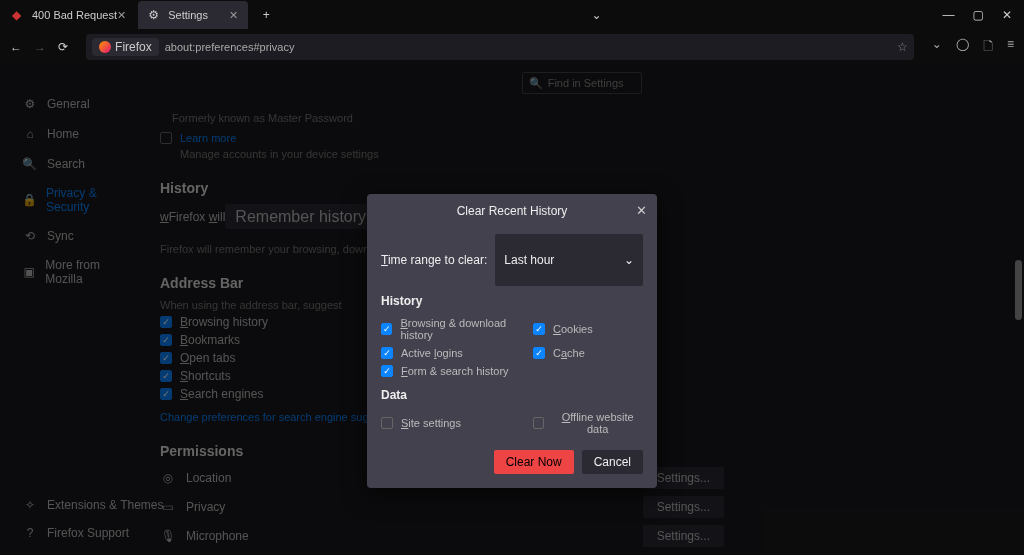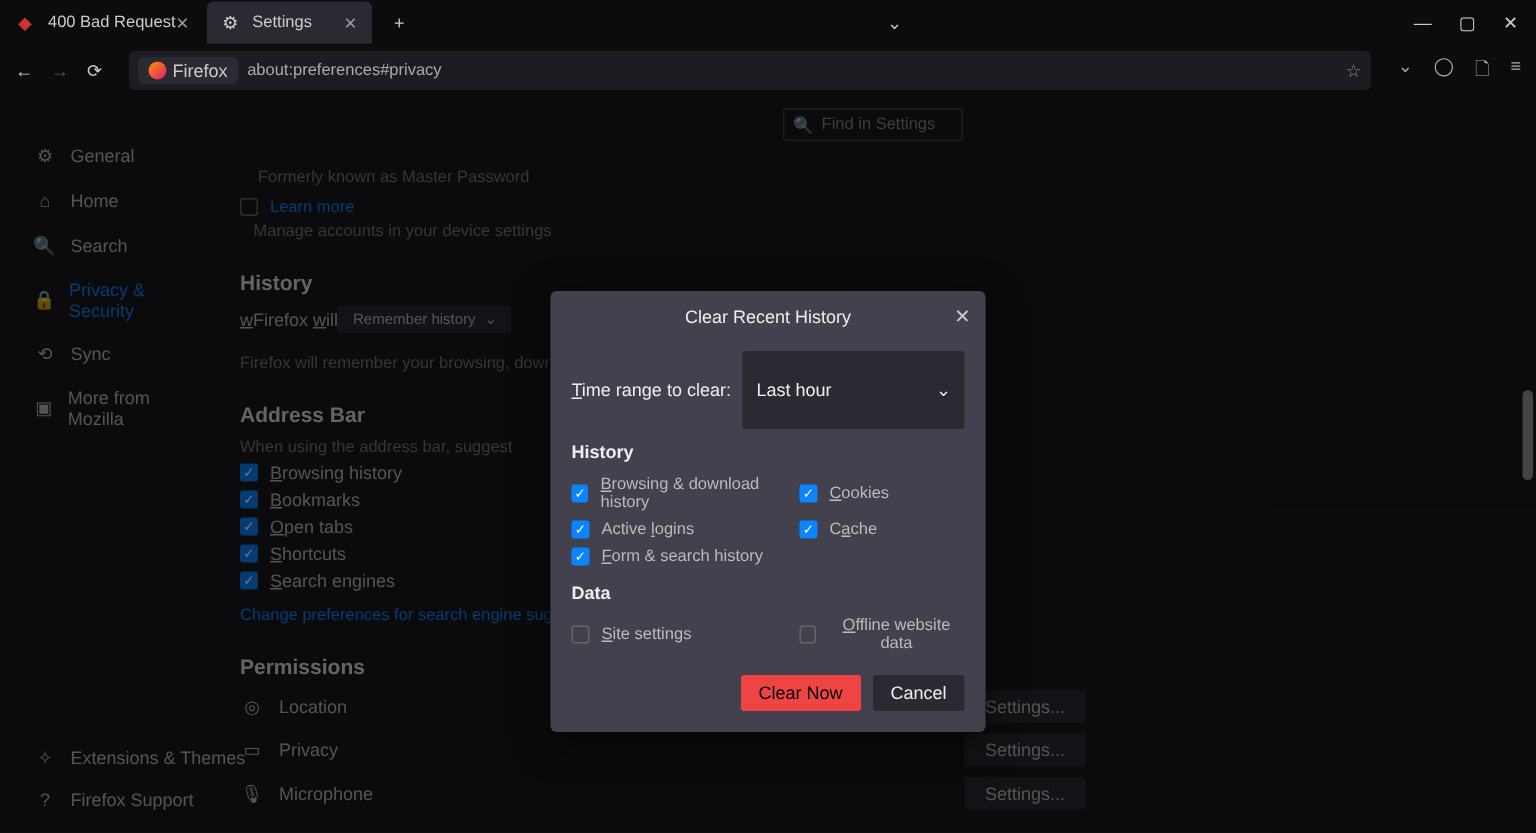--- a/index.html
+++ b/index.html
@@ -43,21 +43,21 @@
 .section-title { color: #ddd; font-size: 14px; font-weight: 600; margin-bottom: 8px; }
 .muted { color: #777; font-size: 11px; }
 .link { color: #0a84ff; font-size: 11px; }
 .check-row { display: flex; align-items: center; gap: 8px; margin: 4px 0; font-size: 12px; color: #bbb; }
 .cbox { width: 12px; height: 12px; border: 1px solid #666; border-radius: 2px; display: inline-flex; align-items: center; justify-content: center; }
 .cbox.checked { background: #0a84ff; border-color: #0a84ff; color: #fff; }
 .cbox.checked::after { content: '✓'; font-size: 9px; }
 .underline-first::first-letter { text-decoration: underline; }
 
 .fw-row { display: flex; align-items: center; margin-top: 6px; color: #bbb; }
-.select-btn { background: #2b2a33; padding: 3px 10px; border-radius: 2px; display: flex; align-items: center; gap: 6px; font-size: 10px; }
+.select-btn { background: #2b2a33; padding: 3px 10px; border-radius: 2px; display: flex; align-items: center; gap: 6px; font-size: 16px; }
 
 .perm-row { display: flex; align-items: center; gap: 10px; margin: 7px 0; color: #bbb; }
 .perm-row .picon { width: 16px; text-align: center; }
 .perm-btn { background: #2b2a33; padding: 4px 14px; border-radius: 2px; margin-left: auto; margin-right: 280px; font-size: 12px; }
 
 
 .dim { position: absolute; inset: 64px 0 0 0; background: rgba(0,0,0,0.55); pointer-events: none; }
 
 
 .modal { position: absolute; left: 367px; top: 194px; width: 290px; background: #42414d; border-radius: 4px; padding: 0; color: #eee; box-shadow: 0 6px 24px rgba(0,0,0,0.6); }
@@ -168,21 +168,21 @@
         <span>Find in Settings</span>
       </div>
     </div>
 
     <div style="margin-top:18px">
       <div class="muted" style="margin-left:12px">Formerly known as Master Password</div>
       <div class="check-row" style="margin-top:8px">
         <span class="cbox"></span>
         <span class="link">Learn more</span>
       </div>
-      <div class="muted" style="margin-left:9px">Manage accounts in your device settings</div>
+      <div class="muted" style="margin-left:20px">Manage accounts in your device settings</div>
     </div>
 
     <div class="section">
       <div class="section-title">History</div>
       <div class="fw-row">
         <span><span style="text-decoration:underline">w</span>Firefox <u>w</u>ill</span>
         <div class="select-btn">
           <span>Remember history</span>
           <span>⌄</span>
         </div>

